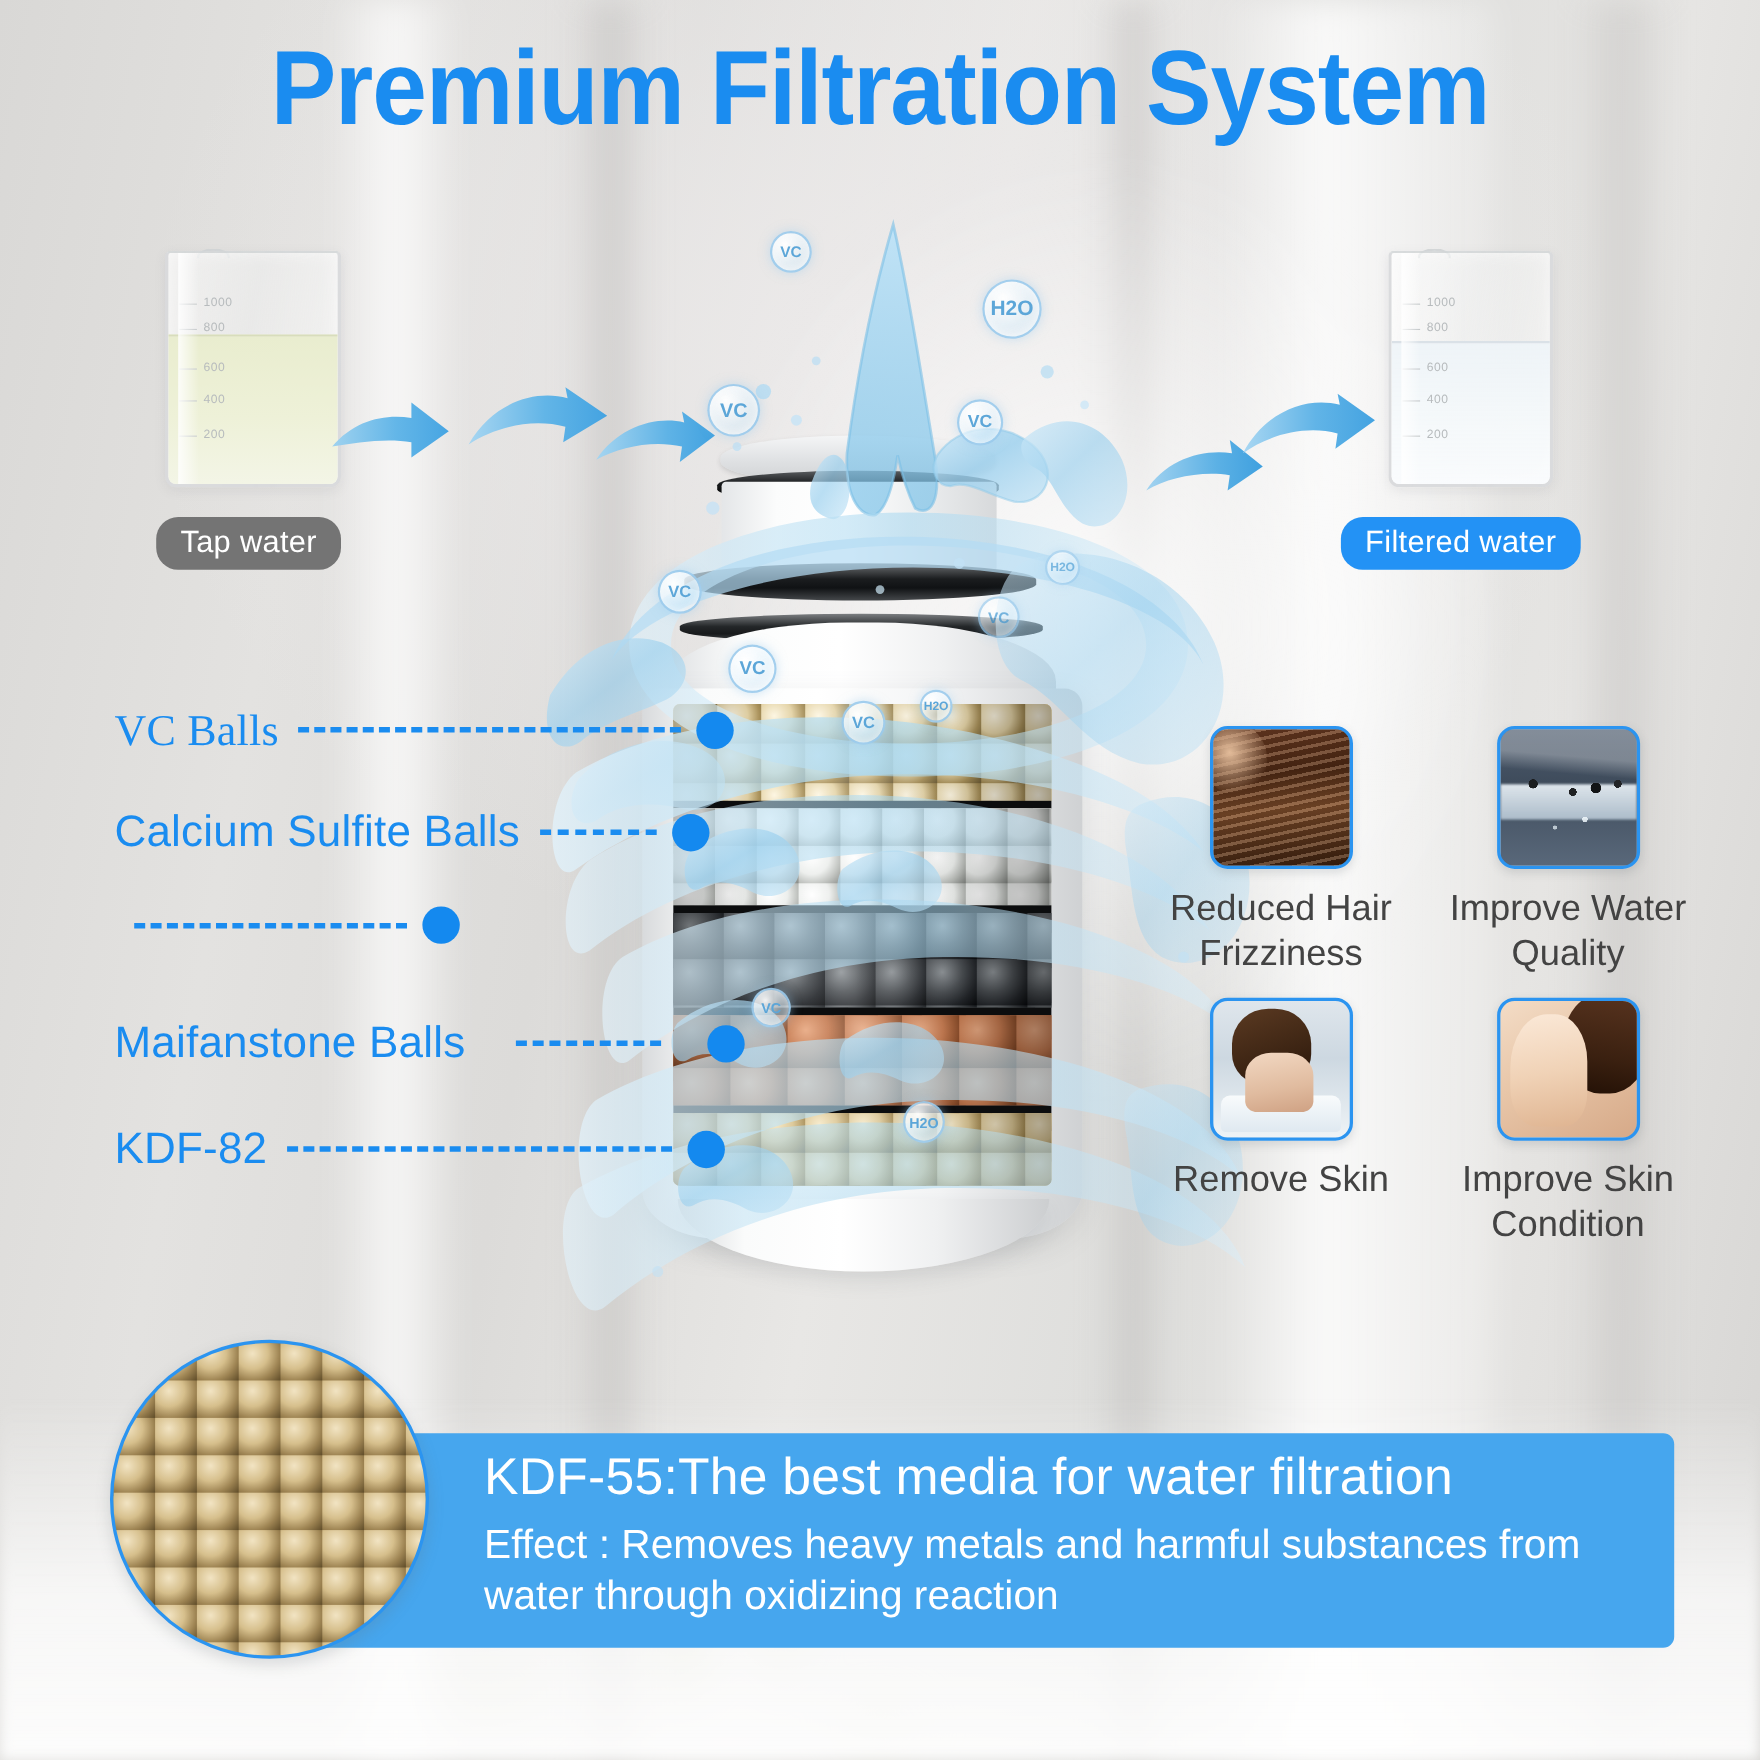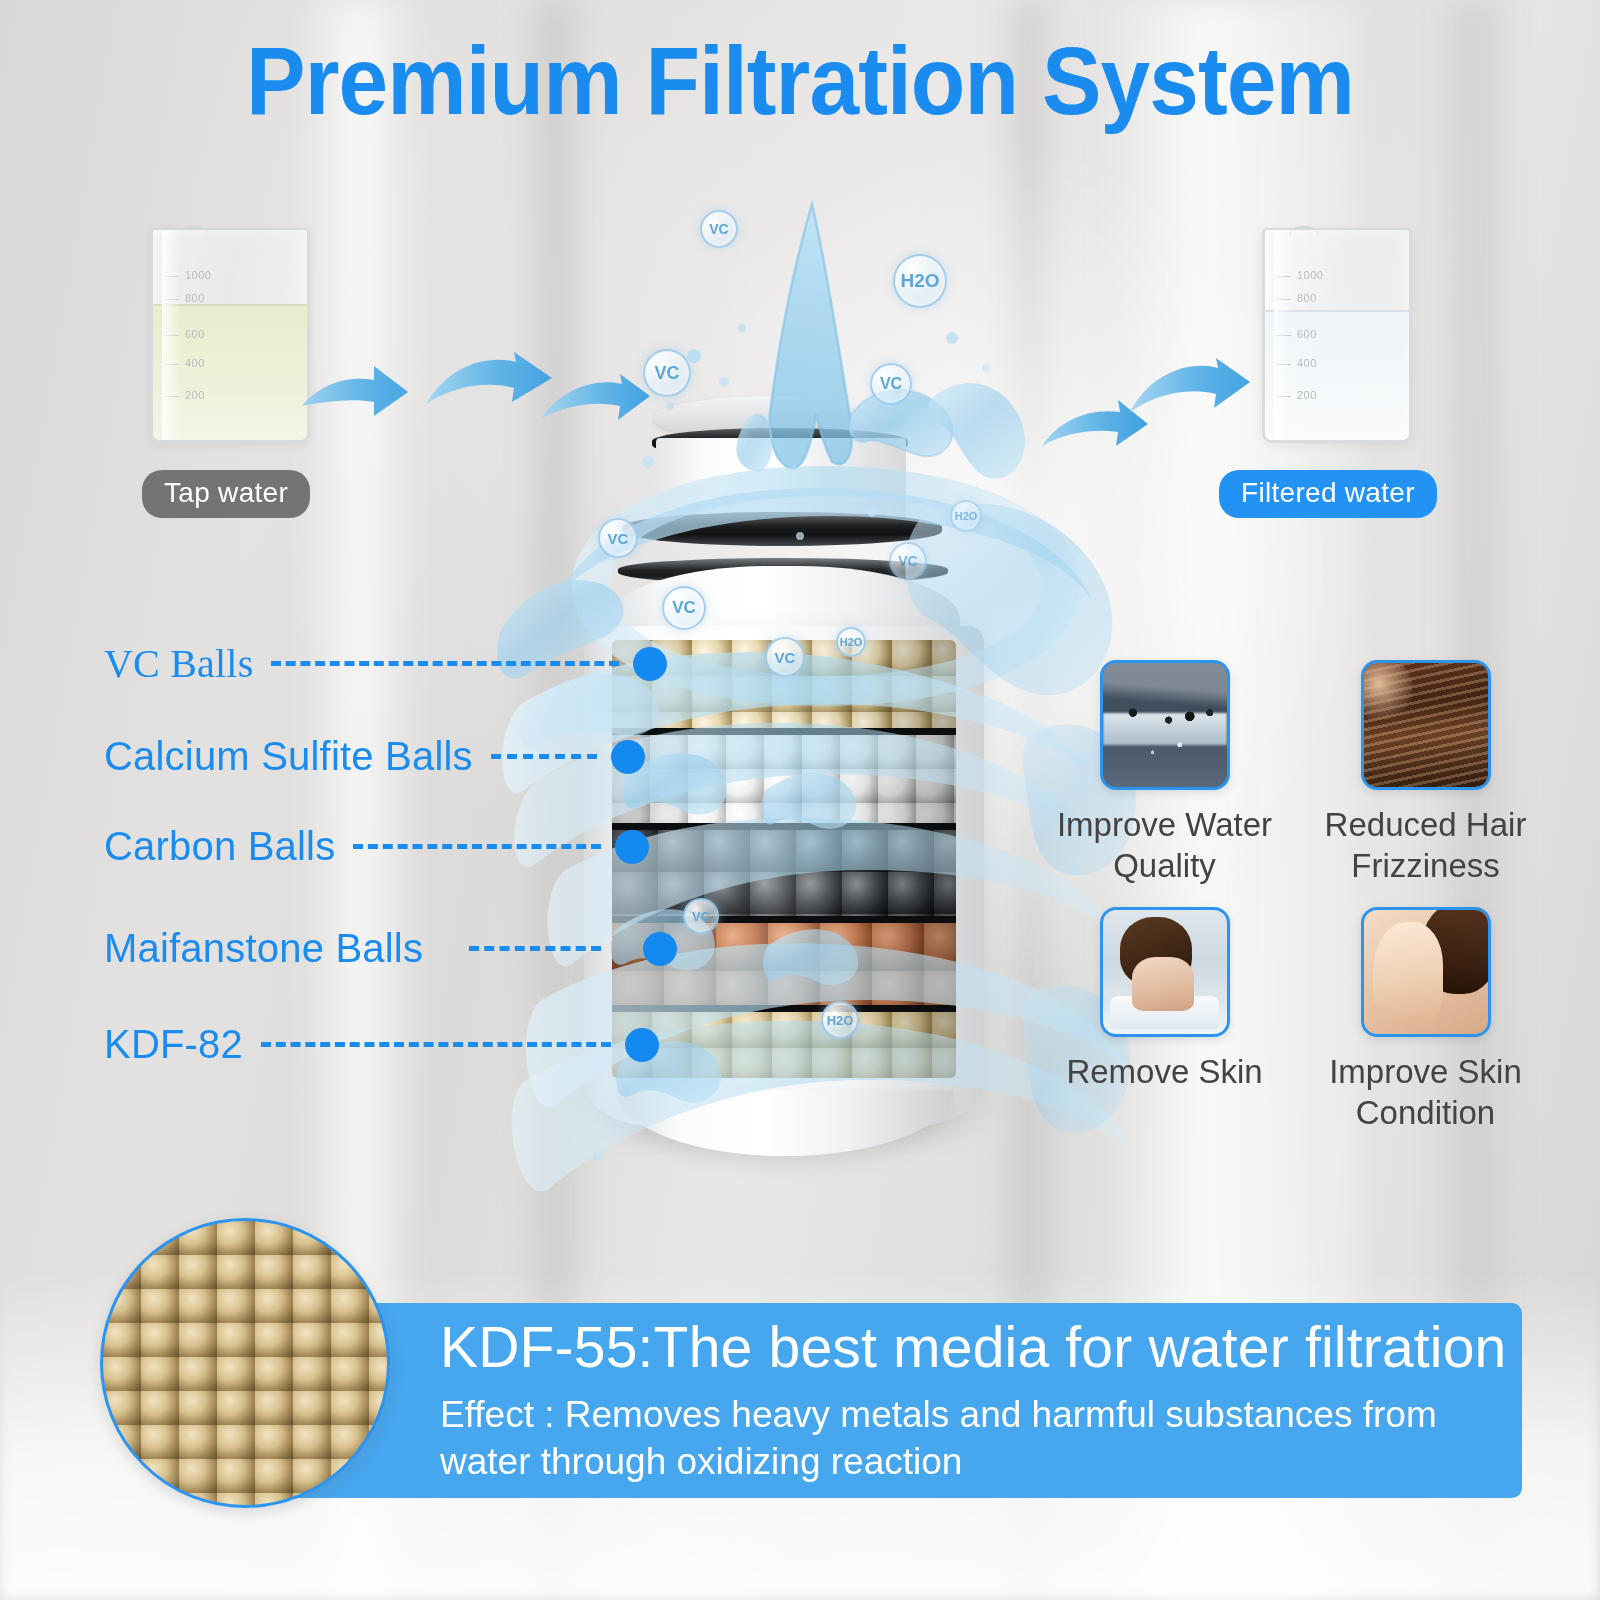--- a/index.html
+++ b/index.html
@@ -269,21 +269,21 @@
   .th-skin::after{ content:""; position:absolute; left:8%; top:10%; width:56%; height:82%;
       border-radius:48% 42% 30% 34%;
       background:linear-gradient(170deg,#fbe9d8 0%,#f0d2b6 52%,#dfb491 100%); }
 
   
   #banner {
     position:absolute; left:200px; top:1303px; width:1322px; height:195px;
     background:#46a6ee; border-radius:0 10px 10px 0; z-index:34;
   }
   #banner-inner { position:absolute; left:240px; top:14px; right:28px; color:#fff; }
-  #banner-title { font-size:57px; line-height:1.08; letter-spacing:.2px; white-space:nowrap; }
+  #banner-title { font-size:47px; line-height:1.08; letter-spacing:.2px; white-space:nowrap; }
   #banner-sub  { margin-top:12px; font-size:37px; line-height:1.28; }
 
   #kdf-photo {
     position:absolute; left:100px; top:1218px; width:290px; height:290px; z-index:35;
     border-radius:50%; border:3px solid #2b94f0; overflow:hidden;
     background-color:#c4ad7c;
     background-image:
       radial-gradient(circle at 33% 28%, #f2e4c3 0%, #d6bf8c 40%, #9d8352 70%, #5e4b28 100%),
       radial-gradient(circle at 33% 28%, #e6d5ae 0%, #c6ae7b 44%, #8d7545 72%, #55441f 100%);
     background-size:38px 34px, 27px 25px;
@@ -557,43 +557,42 @@
   <span class="ml-text">VC Balls</span>
   <span class="ml-dash" style="width:348px;"></span>
   <span class="ml-dot"></span>
 </div>
 <div class="ml" style="left:104px; top:734px;">
   <span class="ml-text">Calcium Sulfite Balls</span>
   <span class="ml-dash" style="width:106px;"></span>
   <span class="ml-dot"></span>
 </div>
 <div class="ml" style="left:104px; top:824px;">
-  <span class="ml-text">Carbon Balls</span>
   <span class="ml-dash" style="width:248px;"></span>
   <span class="ml-dot"></span>
 </div>
 <div class="ml" style="left:104px; top:926px;gap:28px;">
   <span class="ml-text">Maifanstone Balls</span>
   <span class="ml-dash" style="width:132px;"></span>
   <span class="ml-dot"></span>
 </div>
 <div class="ml" style="left:104px; top:1022px;">
   <span class="ml-text">KDF-82</span>
   <span class="ml-dash" style="width:350px;"></span>
   <span class="ml-dot"></span>
 </div>
 
 <div id="benefits">
   <div class="bcard">
+    <div class="bthumb th-hair"></div>
+    <div class="bcap">Reduced Hair Frizziness</div>
+  </div>
+  <div class="bcard">
     <div class="bthumb th-water"></div>
     <div class="bcap">Improve Water Quality</div>
-  </div>
-  <div class="bcard">
-    <div class="bthumb th-hair"></div>
-    <div class="bcap">Reduced Hair Frizziness</div>
   </div>
   <div class="bcard" style="margin-top:4px;">
     <div class="bthumb th-odor">
         <i></i>
       </div>
     <div class="bcap">Remove Skin</div>
   </div>
   <div class="bcard" style="margin-top:4px;">
     <div class="bthumb th-skin"></div>
     <div class="bcap">Improve Skin Condition</div>

